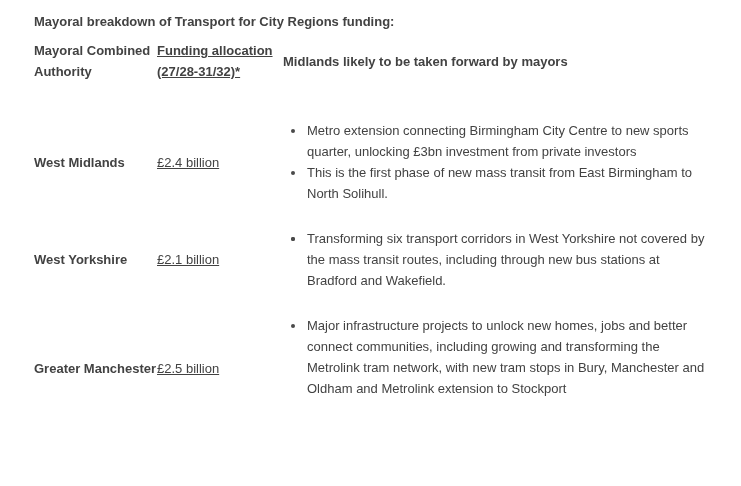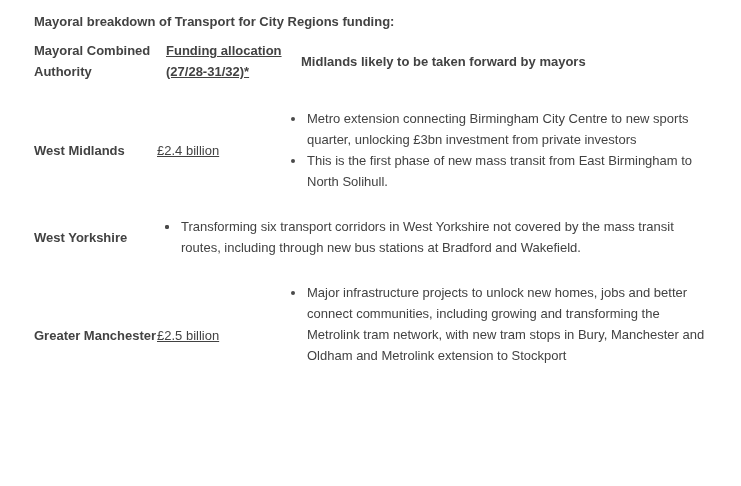--- a/index.html
+++ b/index.html
@@ -23,21 +23,21 @@
     margin: 0 0 8px 0;
   }
   .trow {
     display: flex;
     align-items: center;
     margin-bottom: 24px;
   }
   .c1 { width: 123px; flex: none; font-weight: bold; padding-right: 6px; }
   .c2 { width: 126px; flex: none; text-decoration: underline; }
   .c3 { flex: 1; min-width: 0; }
-  .header { margin-bottom: 26px; gap: 9px; }
+  .header { margin-bottom: 38px; }
   .header .c2, .header .c3 { font-weight: bold; }
   .data-row .c1 { white-space: nowrap; padding-right: 16px; }
   ul.projects {
     list-style: none;
     margin: 0;
     padding: 0;
   }
   ul.projects li {
     position: relative;
     padding-left: 24px;
@@ -79,20 +79,21 @@
         <li>
           <span class="dot"></span>
           <span>This is the first phase of new mass transit from East Birmingham to North Solihull.</span>
         </li>
       </ul>
     </div>
   </div>
 
   <div class="trow data-row row-wy">
     <div class="c1">West Yorkshire</div>
+    <div class="c2">£2.1 billion</div>
     <div class="c3">
       <ul class="projects">
         <li>
           <span class="dot"></span>
         </li>
         <li>
           <span class="dot"></span>
           <span>Transforming six transport corridors in West Yorkshire not covered by the mass transit routes, including through new bus stations at Bradford and Wakefield.</span>
         </li>
       </ul>

